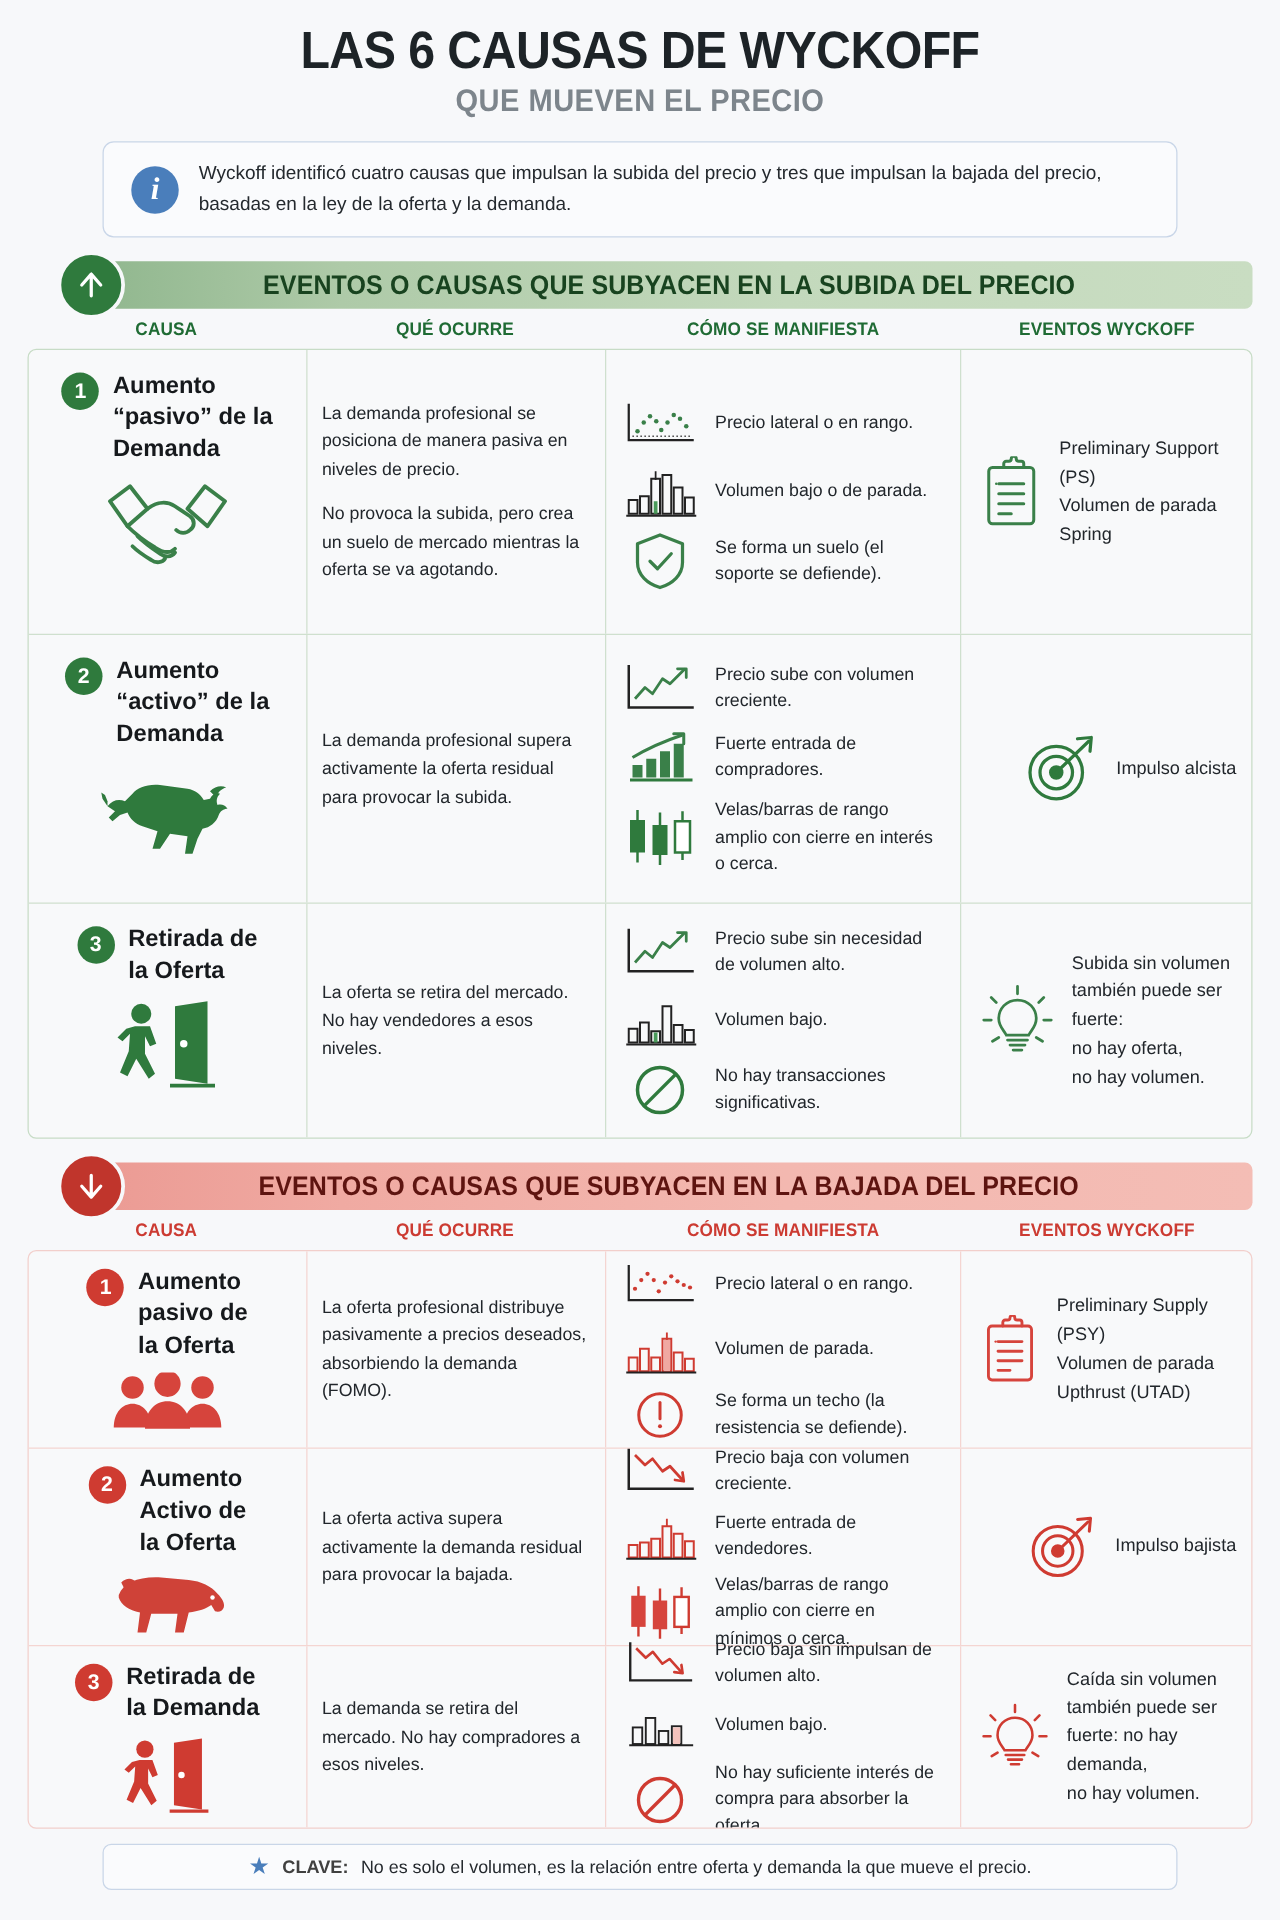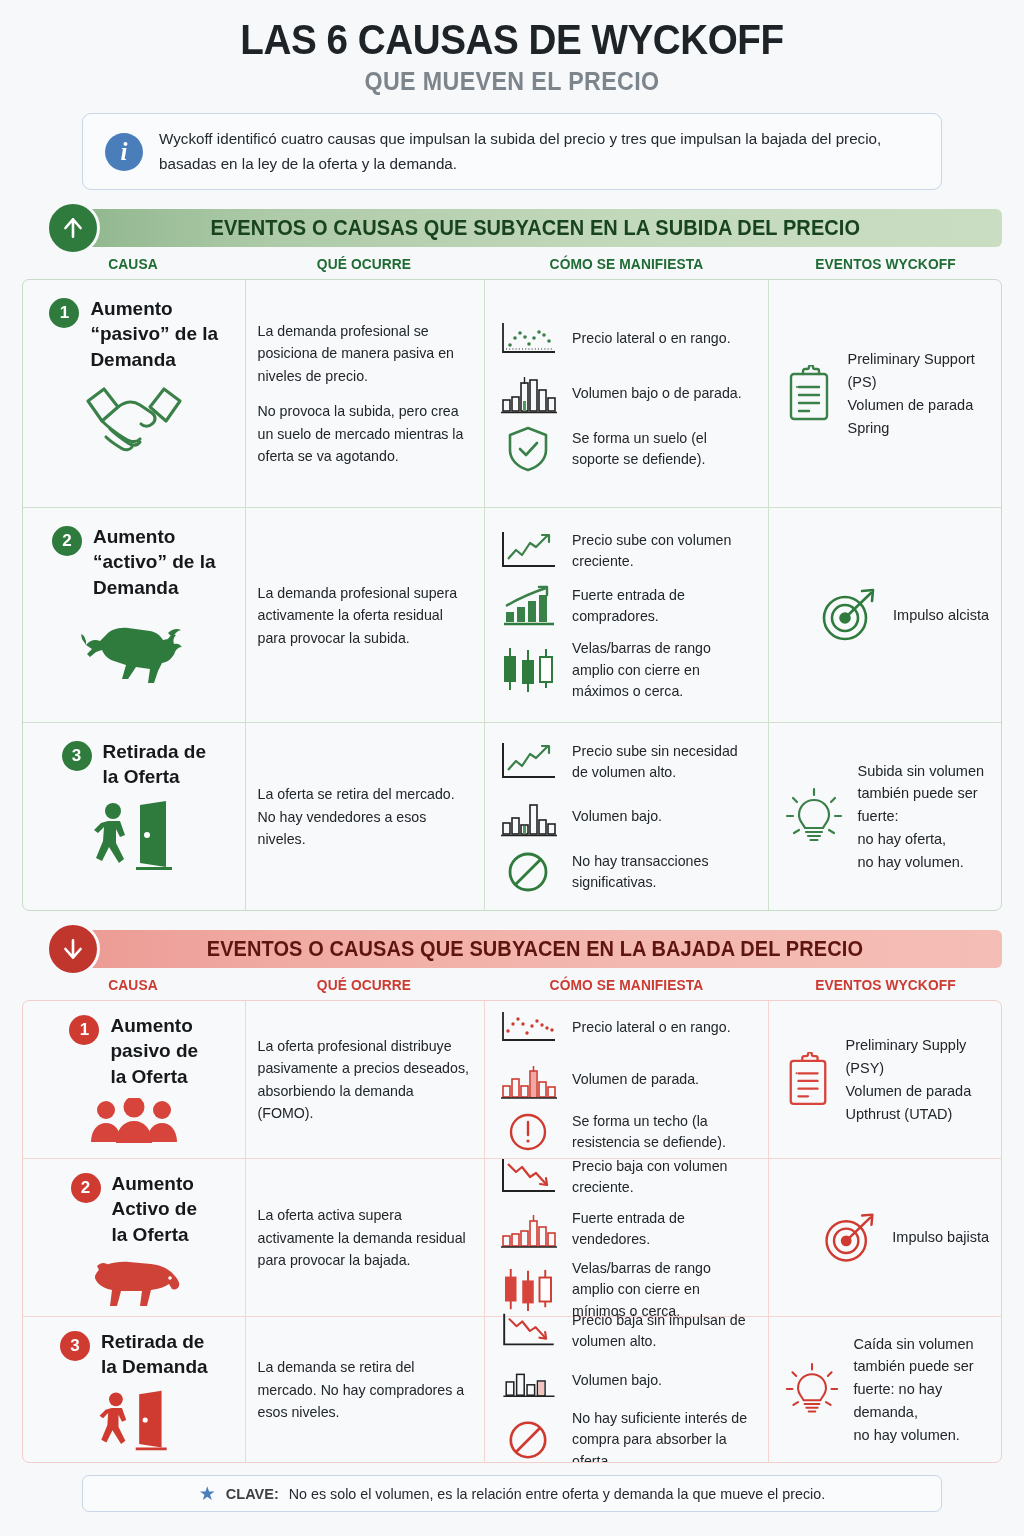--- a/index.html
+++ b/index.html
@@ -327,21 +327,21 @@
                   <g stroke="#2f7a3d" stroke-width="2">
                     <path d="M12 2 L12 44"></path>
                     <path d="M30 4 L30 46"></path>
                     <path d="M48 3 L48 42"></path>
                   </g>
                   <rect x="6" y="10" width="12" height="26" fill="#2f7a3d"></rect>
                   <rect x="24" y="14" width="12" height="24" fill="#2f7a3d"></rect>
                   <rect x="42" y="11" width="12" height="25" fill="#fff" stroke="#2f7a3d" stroke-width="2"></rect>
                 </svg>
             </div>
-            <div class="mtext">Velas/barras de rango amplio con cierre en máximos o cerca.</div>
+            <div class="mtext">Velas/barras de rango amplio con cierre en interés o cerca.</div>
           </div>
         </div>
         <div class="cell c4 events">
           <div class="eicon">
             <svg width="62" height="62" viewBox="0 0 62 62" fill="none" stroke="#2f7a3d" stroke-width="2.6">
                 <circle cx="28" cy="34" r="21"></circle>
                 <circle cx="28" cy="34" r="13"></circle>
                 <circle cx="28" cy="34" r="4.5" fill="#2f7a3d"></circle>
                 <path d="M28 34 L54 9" stroke-width="2.6" stroke-linecap="round"></path>
                 <path d="M45 7 L56 6 L55 17" stroke-linecap="round" stroke-linejoin="round"></path>

